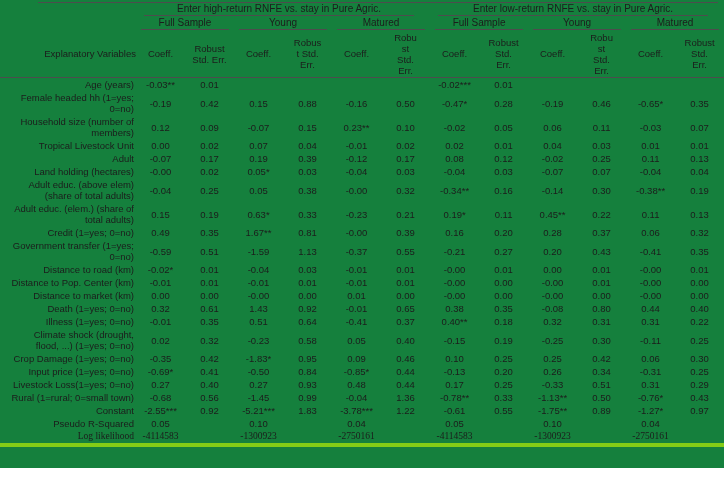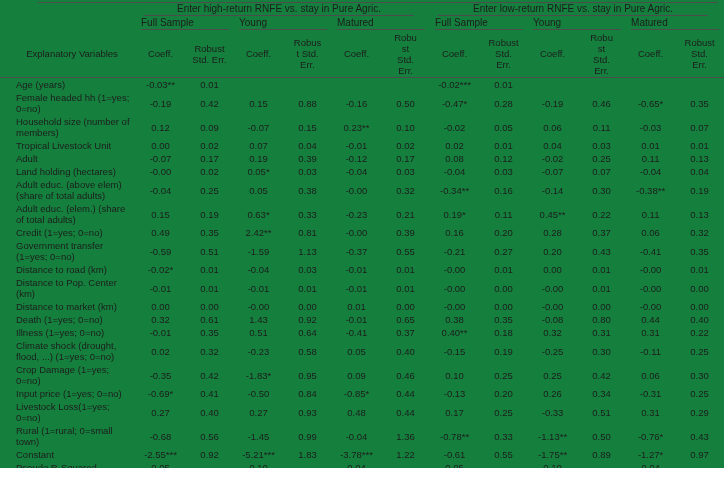--- a/index.html
+++ b/index.html
@@ -26,32 +26,32 @@
   col.c-label-col{width:136px;}
   col.c-val-col{width:49px;}
   td,th{padding:0;font-weight:normal;vertical-align:middle;}
   
   .r-grp td{height:16px;text-align:center;font-size:10px;}
   .grp-in{
     margin:0 16px 0 8px;
     border-bottom:1px solid #4d4d4d;
     padding:2px 0 1px 0;
   }
-  .r-sub td{height:14px;text-align:left;font-size:10px;}
+  .r-sub td{height:14px;text-align:center;font-size:10px;}
   .sub-in{
     margin:0 5px;
     border-bottom:1px solid #4d4d4d;
     padding:0 0 1px 0;
   }
   .r-col td{height:47px;text-align:center;border-bottom:1.5px solid #4d4d4d;}
   .r-col .se-head{white-space:pre-line;}
-  .r-col .lbl-cell{text-align:center;padding-left:8px;}
+  .r-col .lbl-cell{text-align:right;padding-left:8px;}
   
   tbody td{padding-top:1px;padding-bottom:1px;}
-  tbody .lbl-cell{text-align:left;padding-left:16px;padding-right:2px;}
+  tbody .lbl-cell{text-align:right;padding-left:9px;padding-right:2px;}
   tbody .val-cell{text-align:center;}
   tbody tr:last-child td{border-bottom:4px solid #84cc16;font-family:Liberation Serif, serif;}
 </style>
 </head>
 <body>
 
 <div class="page">
   <div class="toprule"></div>
 
   <table>
@@ -252,21 +252,21 @@
           <td class="val-cell">0.11</td>
           <td class="val-cell">0.45**</td>
           <td class="val-cell">0.22</td>
           <td class="val-cell">0.11</td>
           <td class="val-cell">0.13</td>
         </tr>
         <tr>
           <td class="lbl-cell">Credit (1=yes; 0=no)</td>
           <td class="val-cell">0.49</td>
           <td class="val-cell">0.35</td>
-          <td class="val-cell">2.42**</td>
+          <td class="val-cell">1.67**</td>
           <td class="val-cell">0.81</td>
           <td class="val-cell">-0.00</td>
           <td class="val-cell">0.39</td>
           <td class="val-cell">0.16</td>
           <td class="val-cell">0.20</td>
           <td class="val-cell">0.28</td>
           <td class="val-cell">0.37</td>
           <td class="val-cell">0.06</td>
           <td class="val-cell">0.32</td>
         </tr>

